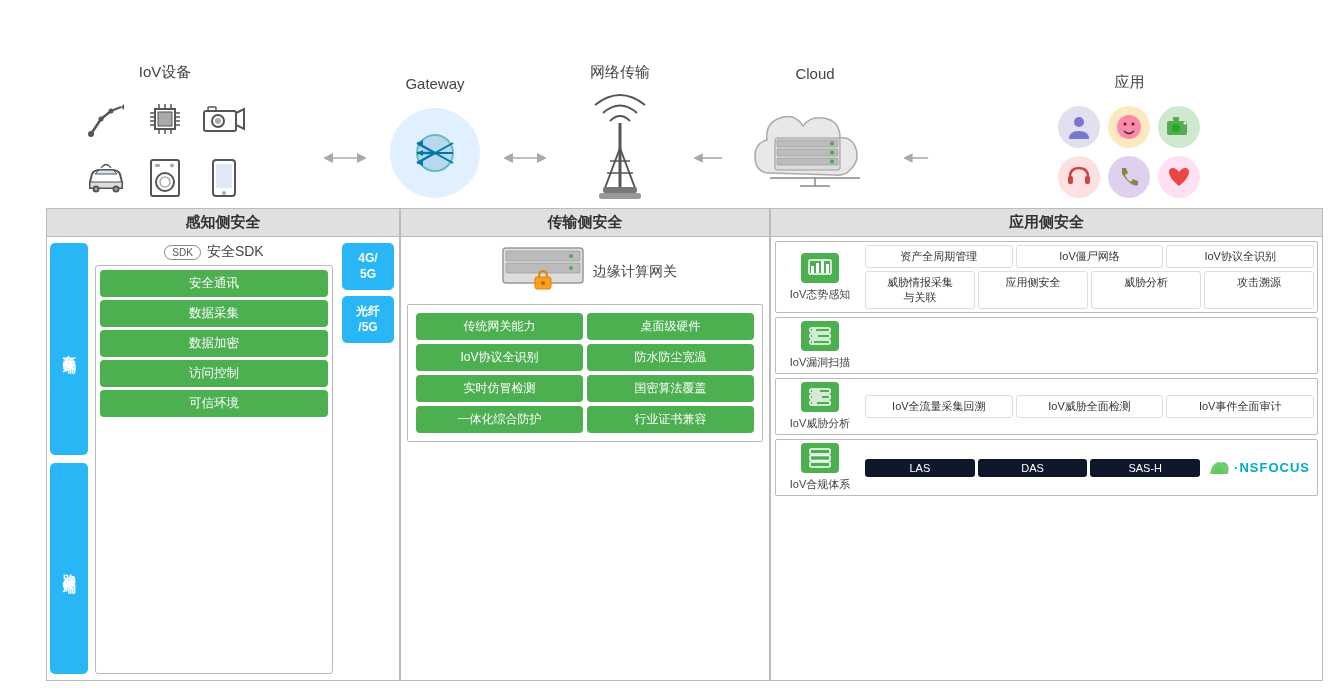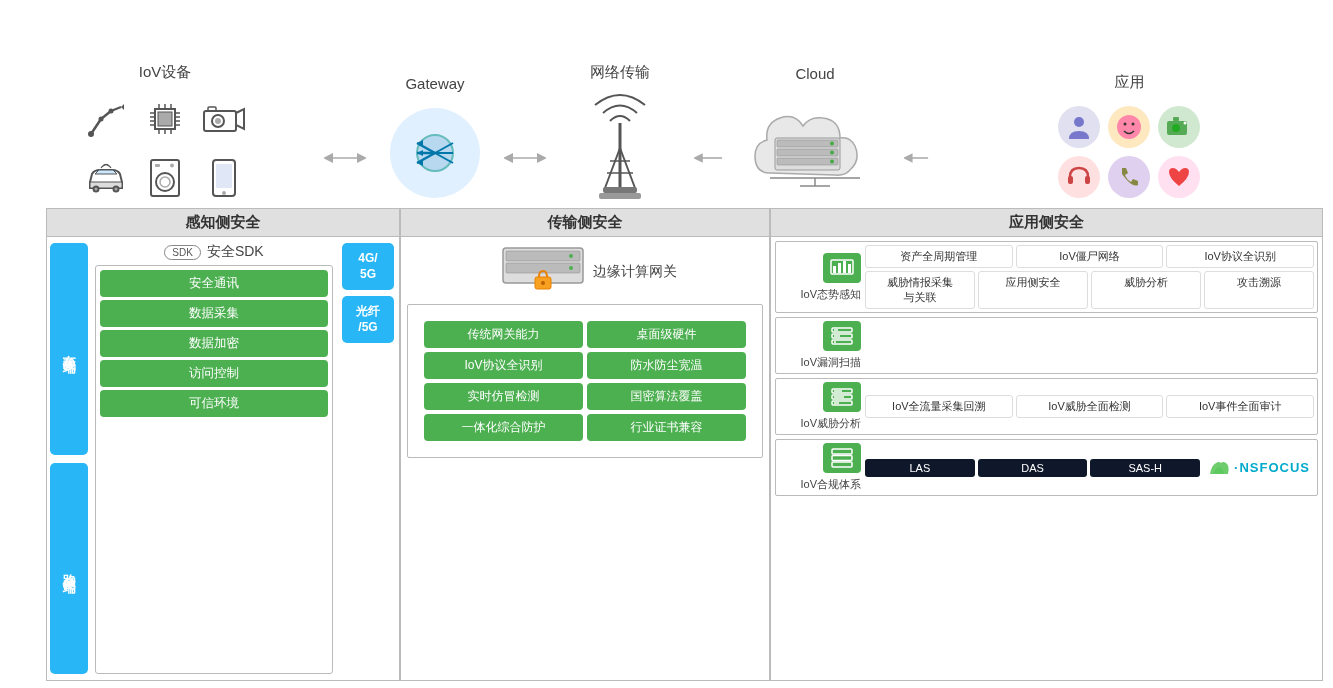--- a/index.html
+++ b/index.html
@@ -221,21 +221,21 @@
       flex-direction: row;
       align-items: center;
       margin-bottom: 6px;
     }
     .mid-grid {
       display: grid;
       grid-template-columns: 1fr 1fr;
       gap: 4px;
       width: 100%;
       border: 1px solid #bbb;
-      padding: 16px;
+      padding: 8px;
       border-radius: 2px;
     }
     .mid-cell {
       background: #4caf50;
       color: white;
       text-align: center;
       padding: 5px 3px;
       border-radius: 4px;
       font-size: 12px;
     }
@@ -253,21 +253,21 @@
       border: 1px solid #bbb;
       border-radius: 2px;
       padding: 3px;
       gap: 4px;
       align-items: center;
     }
     .r-icon-col {
       width: 82px;
       display: flex;
       flex-direction: column;
-      align-items: flex-end;
+      align-items: center;
       justify-content: center;
       font-size: 11px;
       color: #444;
       text-align: center;
       gap: 2px;
       flex-shrink: 0;
     }
     .r-green-icon {
       background: #4caf50;
       border-radius: 4px;

